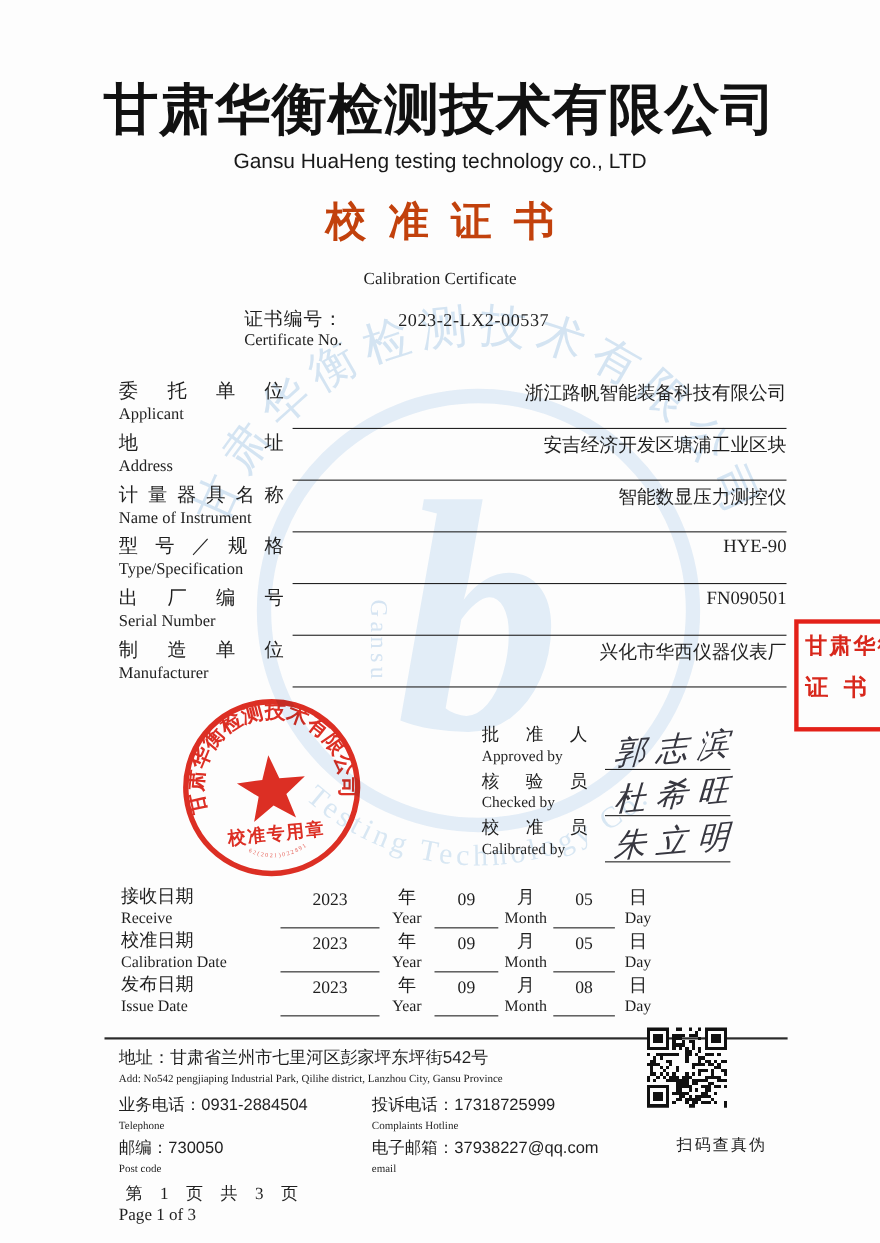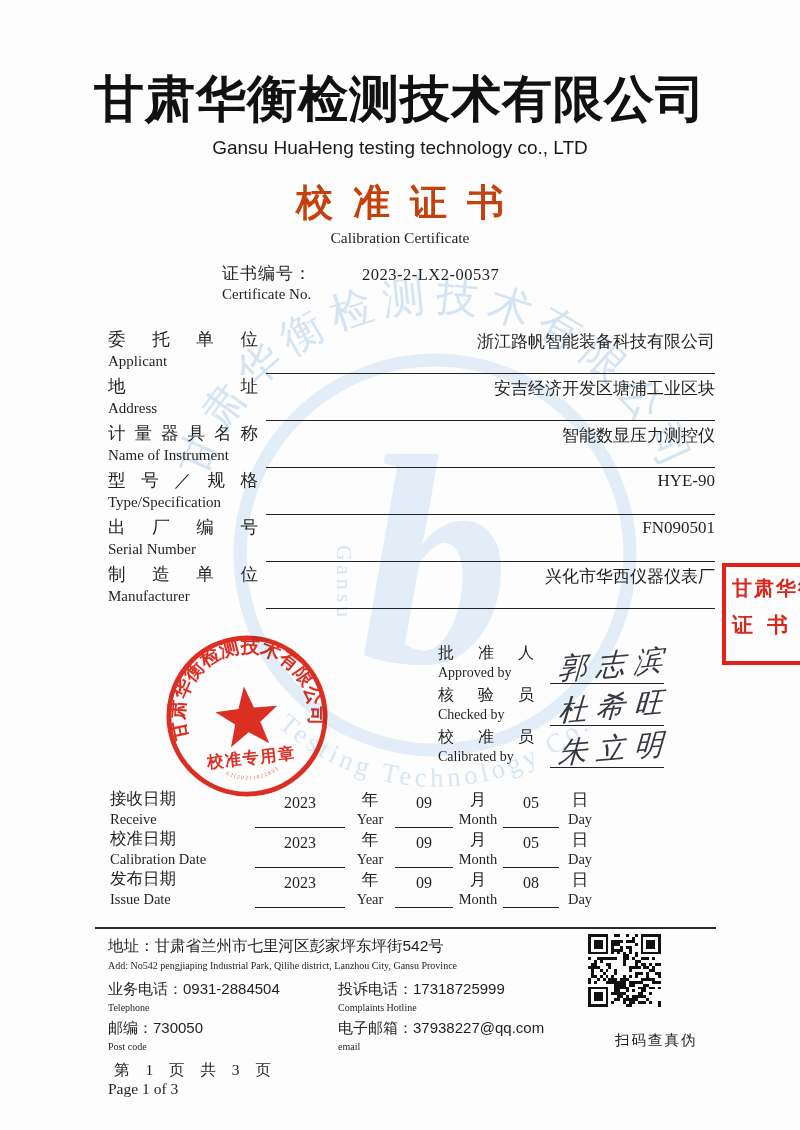--- a/index.html
+++ b/index.html
@@ -17,21 +17,21 @@
     font-weight:700;letter-spacing:1px;color:#111;
   }
   .company-sub{
     margin-top:9px;text-align:center;font-size:19px;line-height:22px;color:#181818;
     font-family:"Liberation Sans","DejaVu Sans",sans-serif;
   }
   .doc-title{
     margin-top:23px;text-align:center;font-size:37px;line-height:42px;font-weight:700;
     letter-spacing:20px;text-indent:20px;color:#c2410c;
   }
-  .doc-sub{margin-top:5px;text-align:center;font-size:15.5px;line-height:18px;}
+  .doc-sub{margin-top:21px;text-align:center;font-size:15.5px;line-height:18px;}
 
   
   .certno{display:flex;margin:17px 0 0 222px;height:40px;}
   .certno-label .zh{font-size:17px;line-height:20px;letter-spacing:1px;}
   .certno-label .en{font-size:15px;line-height:20px;}
   .certno-value{margin-left:50px;font-size:16.5px;padding-top:1px;letter-spacing:.5px;}
 
   
   .fields{margin:23px 85px 0 108px;}
   .field-row{display:flex;height:47px;}

